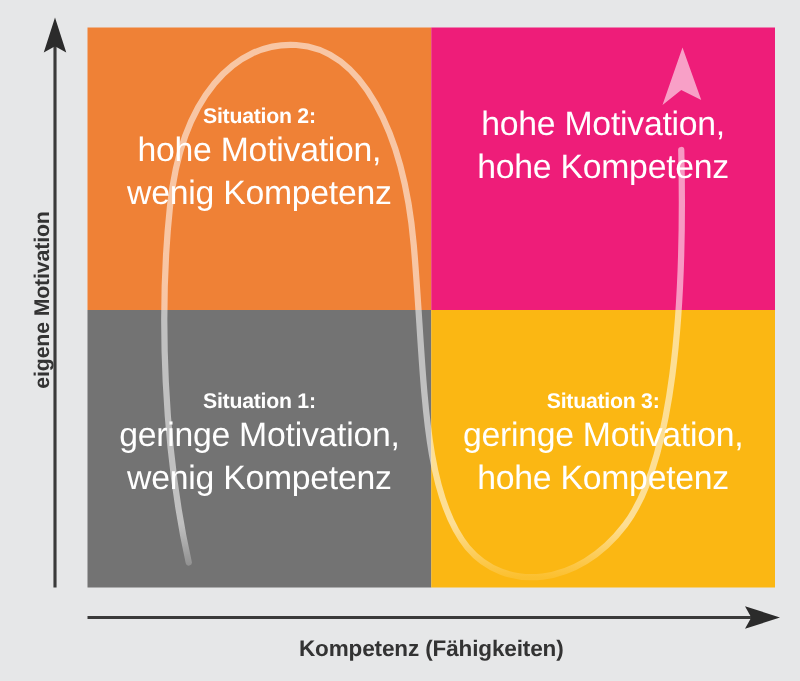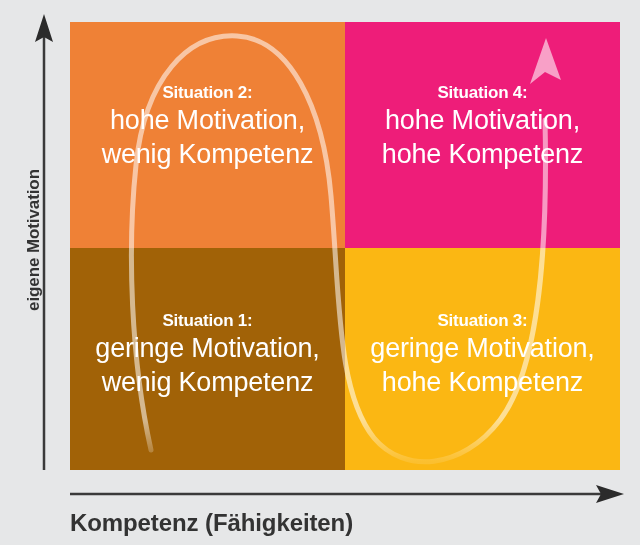--- a/index.html
+++ b/index.html
@@ -94,48 +94,47 @@
     color: #333333;
     letter-spacing: -0.1px;
     white-space: nowrap;
   }
 
   .xlabel {
     position: absolute;
     left: 70px;
     top: 509px;
     width: 550px;
-    text-align: left;
+    text-align: center;
     font-weight: bold;
-    font-size: 24px;
+    font-size: 18px;
     color: #333333;
     letter-spacing: -0.1px;
     white-space: nowrap;
   }
 </style>
 </head>
 <body>
 
 <div id="stage">
 
   <div class="grid">
 
     <div class="quad q2" style="background:#ef8136">
       <div class="q-title">Situation 2:</div>
       <div class="q-line">hohe Motivation,</div>
       <div class="q-line">wenig Kompetenz</div>
     </div>
 
     <div class="quad q4" style="background:#ee1d79">
-      <div class="q-title">Situation 4:</div>
       <div class="q-line">hohe Motivation,</div>
       <div class="q-line">hohe Kompetenz</div>
     </div>
 
-    <div class="quad q1" style="background:#a16207">
+    <div class="quad q1" style="background:#737373">
       <div class="q-title">Situation 1:</div>
       <div class="q-line">geringe Motivation,</div>
       <div class="q-line">wenig Kompetenz</div>
     </div>
 
     <div class="quad q3" style="background:#fbb713">
       <div class="q-title">Situation 3:</div>
       <div class="q-line">geringe Motivation,</div>
       <div class="q-line">hohe Kompetenz</div>
     </div>

